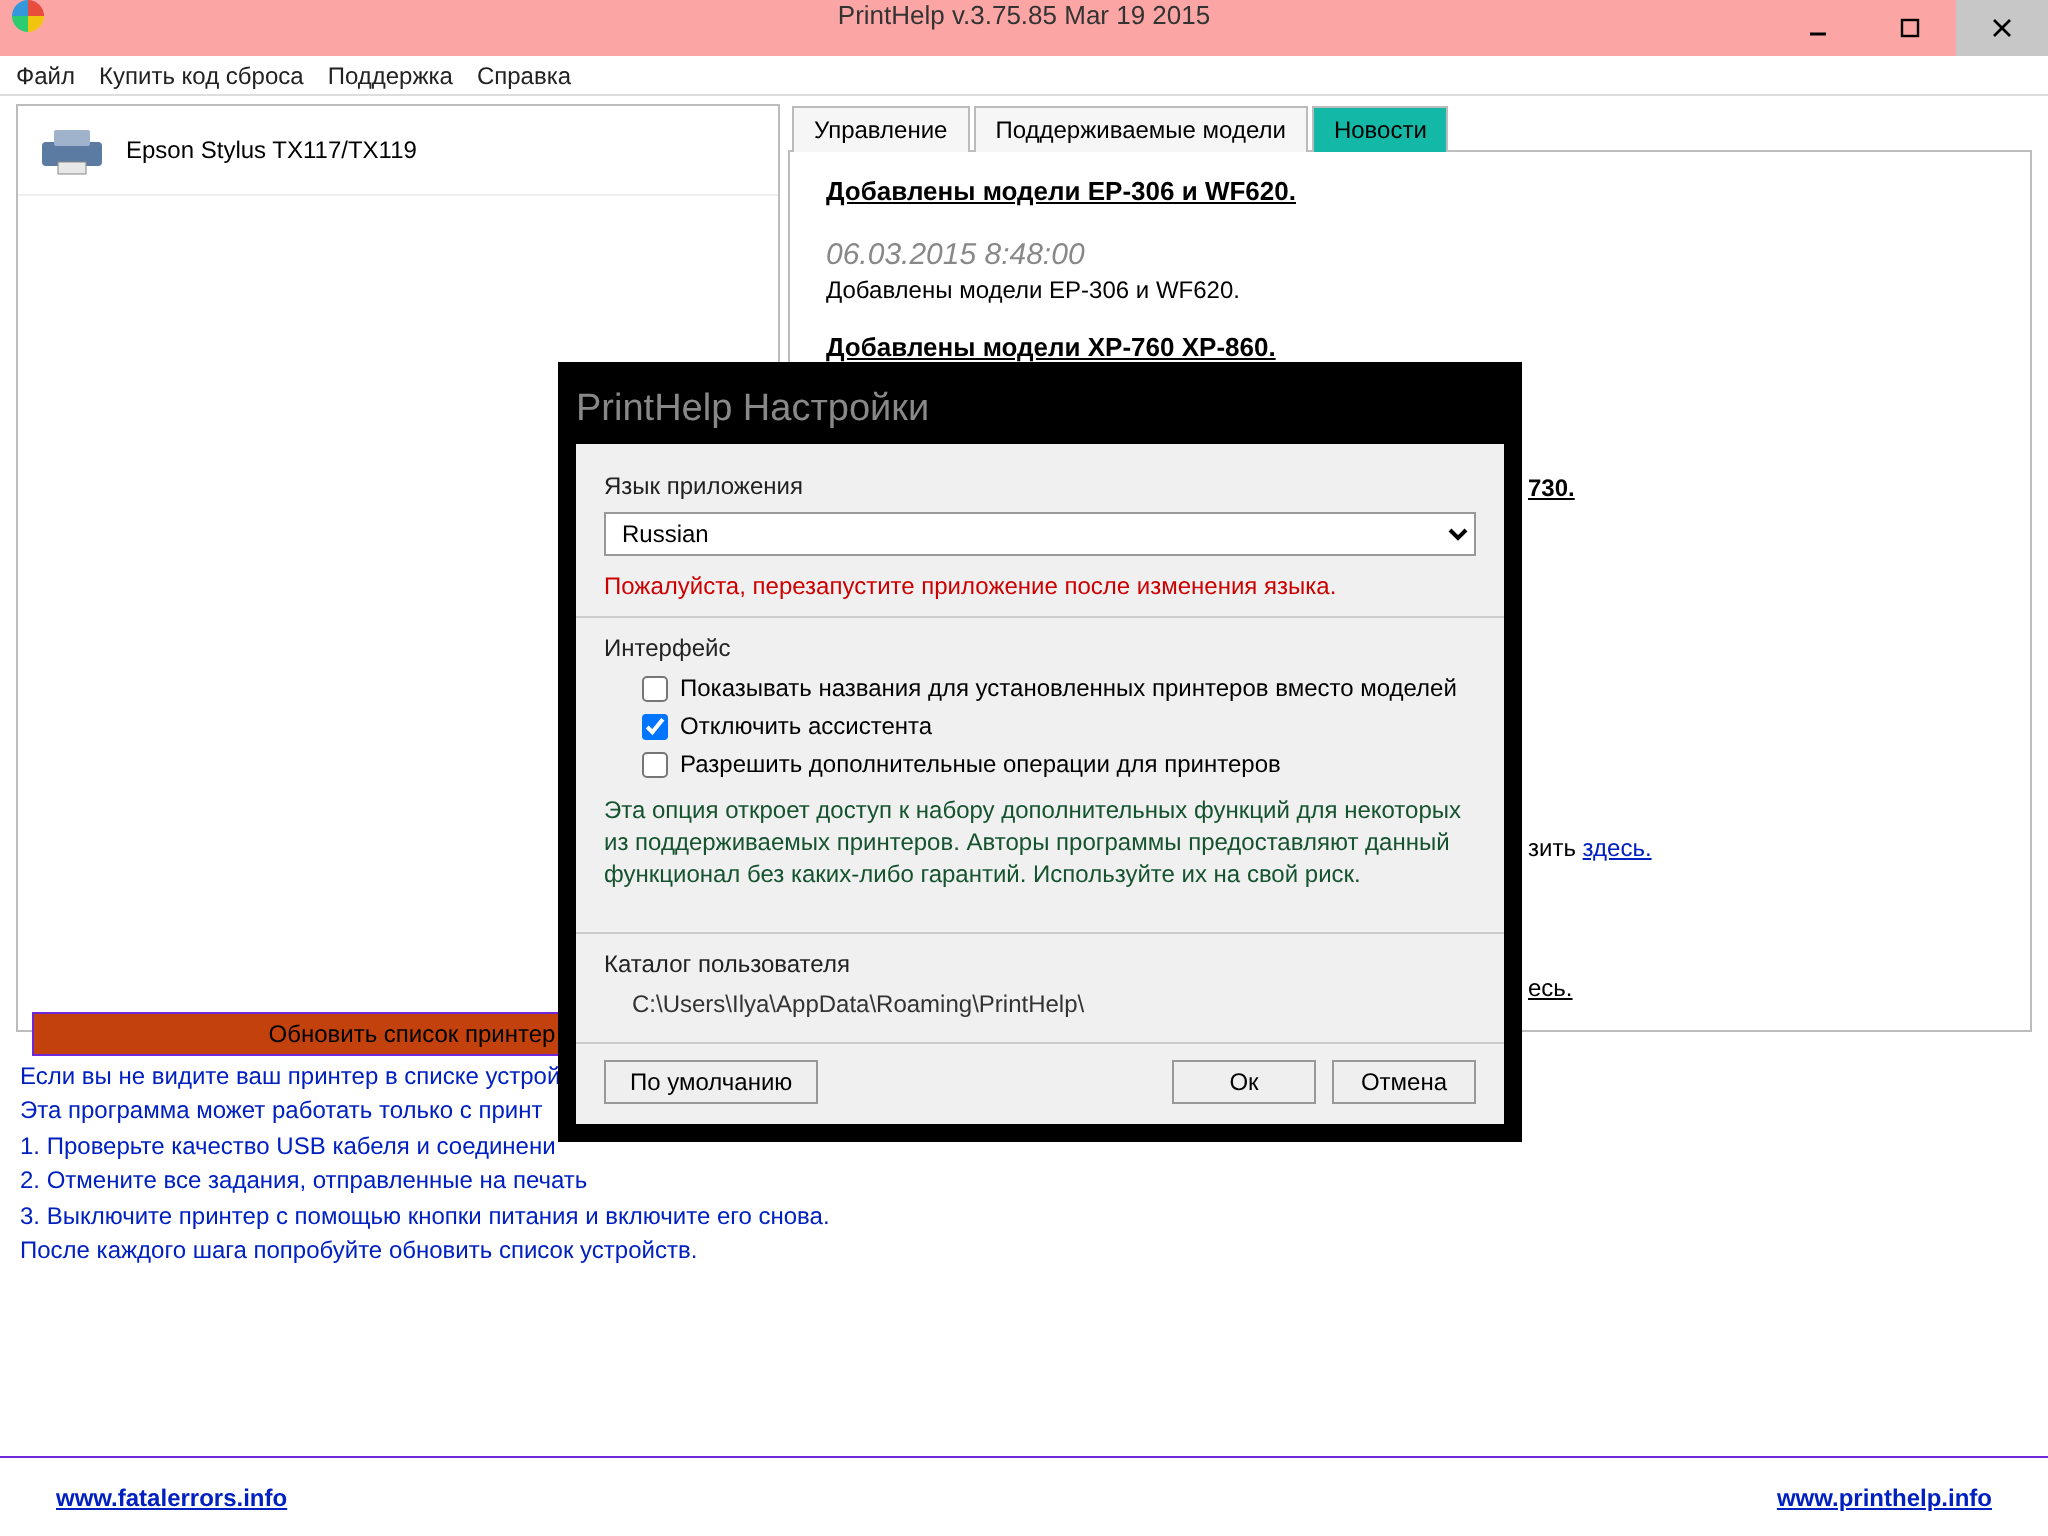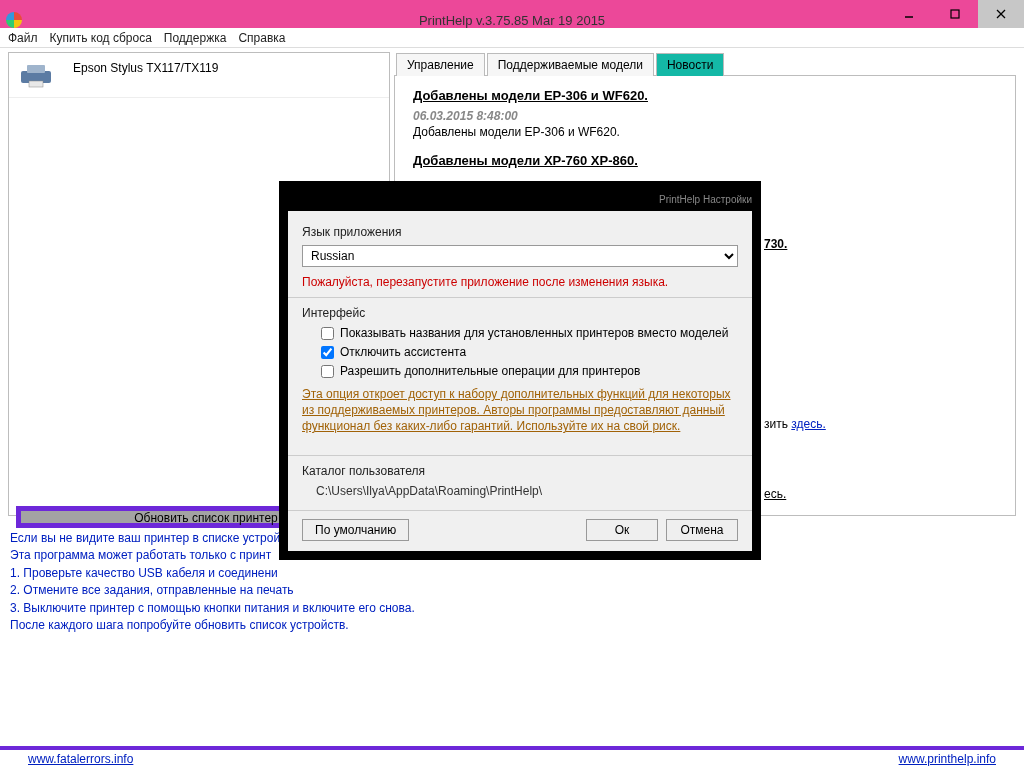--- a/index.html
+++ b/index.html
@@ -1,52 +1,52 @@
 <!DOCTYPE html>
 <html><head>
 <meta charset="utf-8">
 <style>
 * { box-sizing: border-box; margin: 0; padding: 0; font-family: "Segoe UI", Tahoma, sans-serif; font-size: 12px; }
 html, body { width: 1024px; height: 768px; overflow: hidden; background: #fff; }
-.titlebar { height: 28px; background: #ec4899; display: flex; align-items: flex-end; position: relative; }
+.titlebar { height: 28px; background: #fca5a5; display: flex; align-items: flex-start; position: relative; }
 .titlebar-icon { width: 16px; height: 16px; margin: 0 6px; border-radius: 50%; background: conic-gradient(#e74c3c 0 90deg,#f1c40f 90deg 180deg,#2ecc71 180deg 270deg,#3498db 270deg 360deg); }
 .titlebar-title { position: absolute; left: 50%; transform: translateX(-50%); color: #333; font-size: 13px; }
 .titlebar-buttons { margin-left: auto; display: flex; }
 .titlebar-btn { width: 46px; height: 28px; display: flex; align-items: center; justify-content: center; color: #333; }
 .titlebar-btn.close { background: #c7c7c7; }
 .menubar { height: 20px; padding: 0 8px; display: flex; gap: 12px; align-items: center; color: #222; border-bottom: 1px solid #ddd; }
 .menubar span { cursor: default; }
 .workspace { display: flex; height: 468px; padding: 4px 8px 0 8px; gap: 4px; }
 .left-panel { width: 382px; border: 1px solid #bdbdbd; background: #fff; display: flex; flex-direction: column; }
-.printer-row { display: flex; align-items: flex-start; gap: 20px; padding: 8px 10px; border-bottom: 1px solid #eee; }
+.printer-row { display: flex; align-items: center; gap: 10px; padding: 8px 10px; border-bottom: 1px solid #eee; }
 .printer-icon { width: 34px; height: 28px; }
 .right-panel { flex: 1; display: flex; flex-direction: column; }
 .tabs { display: flex; gap: 2px; margin-left: 2px; }
 .tab { padding: 4px 10px; border: 1px solid #bbb; border-bottom: none; background: #f6f6f6; cursor: default; position: relative; top: 1px; }
 .tab.active { background: #14b8a6; z-index: 2; }
 .tabcontent { flex: 1; border: 1px solid #bdbdbd; background: #fff; padding: 12px 18px; overflow: hidden; }
 .news-title { font-weight: bold; text-decoration: underline; font-size: 13px; color: #000; }
-.news-date { color: #888; font-style: italic; font-size: 12px; margin: 6px 0 2px 0; font-weight: bold; }
+.news-date { color: #888; font-style: italic; font-size: 15px; margin: 16px 0 2px 0; }
 .news-body { color: #000; margin-bottom: 14px; }
-.refresh-btn { margin: 6px 8px 2px 8px; width: 380px; height: 22px; border: 5px solid #6d28d9; background: #a3a3a3; }
+.refresh-btn { margin: 6px 8px 2px 8px; width: 380px; height: 22px; border: 1px solid #6d28d9; background: #c2410c; }
 .help-text { padding: 6px 10px; color: #0020c0; line-height: 1.45; }
-.footer { position: absolute; bottom: 0; left: 0; right: 0; height: 22px; border-top: 4px solid #6d28d9; display: flex; justify-content: space-between; align-items: center; padding: 0 28px; }
+.footer { position: absolute; bottom: 0; left: 0; right: 0; height: 40px; border-top: 1px solid #6d28d9; display: flex; justify-content: space-between; align-items: center; padding: 0 28px; font-weight: bold; }
 .footer a { color: #0020c0; text-decoration: underline; }
 .bluelink { color: #0020c0; text-decoration: underline; }
 
 .modal { position: absolute; left: 280px; top: 182px; width: 480px; background: #000; padding: 8px; box-shadow: 0 0 0 1px #000; }
-.modal-title { color: #888; text-align: right; padding: 4px 0 6px 0; font-size: 10px; }
+.modal-title { color: #888; text-align: left; padding: 4px 0 6px 0; font-size: 19px; }
 .modal-body { background: #f0f0f0; padding: 10px 14px 10px 14px; }
 .section-label { color: #222; margin: 4px 0 6px 0; }
 .modal-select { width: 100%; height: 22px; border: 1px solid #999; background: #fff; padding: 0 4px; }
 .red-note { color: #c00; margin: 8px 0 6px 0; }
 .hr { border: none; border-top: 1px solid #ccc; margin: 8px -14px; }
 .chk-row { display: flex; align-items: center; gap: 6px; margin: 5px 0; padding-left: 19px; }
 .chk-row input { width: 13px; height: 13px; }
-.red-block { color: #a16207; line-height: 1.35; margin: 8px 0 20px 0; text-decoration: underline; }
+.red-block { color: #14532d; line-height: 1.35; margin: 8px 0 20px 0; }
 .path-val { color: #333; margin: 4px 0 2px 14px; }
 .modal-footer { background: #f0f0f0; padding: 8px 14px 10px 14px; display: flex; gap: 8px; border-top: 1px solid #ccc; }
 .btn { height: 22px; padding: 0 12px; border: 1px solid #999; background: #efefef; min-width: 72px; }
 .spacer { flex: 1; }
 .rp-frag { position: absolute; color: #000; }
 </style>
 </head>
 <body>
 
 <div class="titlebar">

